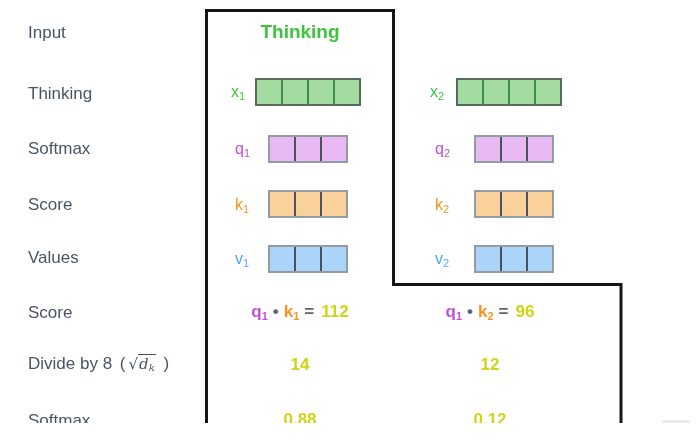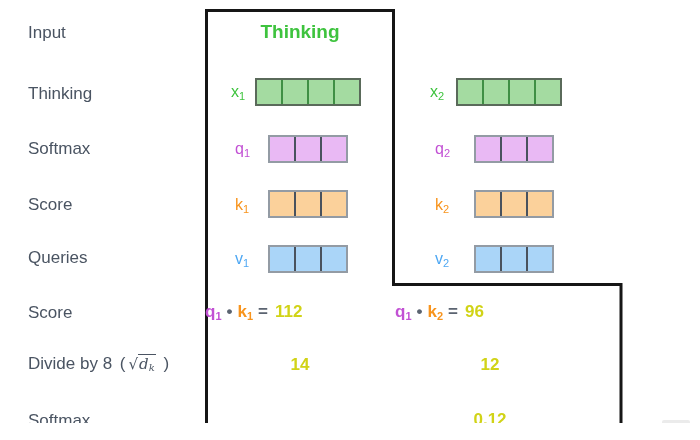--- a/index.html
+++ b/index.html
@@ -24,21 +24,21 @@
   .vec.green{border:2px solid #5a6a5a;}
   .vec.green .cell{background:var(--green_fill);border-right:2px solid #3f8f44;}
   .vec.purple{border:2px solid #939ba4;}
   .vec.purple .cell{background:var(--purple_fill);border-right:2px solid #49525e;}
   .vec.orange{border:2px solid #939ba4;}
   .vec.orange .cell{background:var(--orange_fill);border-right:2px solid #49525e;}
   .vec.blue{border:2px solid #939ba4;}
   .vec.blue .cell{background:var(--blue_fill);border-right:2px solid #49525e;}
   .vec .cell:last-child{border-right:none !important;}
   .expr{
-    position:absolute;top:302px;font-size:17px;font-weight:700;text-align:left;white-space:nowrap;
+    position:absolute;top:302px;font-size:17px;font-weight:700;text-align:center;white-space:nowrap;
   }
   .expr .q{color:var(--purple);}
   .expr .k{color:var(--orange);}
   .expr .op{color:var(--operator);margin:0 5px;}
   .expr .val{color:var(--yellow);margin-left:2px;}
   .num{
     position:absolute;font-size:17px;font-weight:700;color:var(--yellow);text-align:center;white-space:nowrap;
   }
   .sqrt{font-family:"DejaVu Serif",serif;font-size:15px;}
   .sqrt .arg{border-top:1.2px solid var(--label);font-style:italic;padding:0 1px;}
@@ -56,21 +56,21 @@
 <div id="stage">
 
   <svg id="outline" width="700" height="440">
     <path d="M 206.5 440 L 206.5 10.5 L 393.5 10.5 L 393.5 284.5 L 621 284.5 L 621 440" fill="none" stroke="#161616" stroke-width="3"></path>
   </svg>
 
   <div class="rowlabel" style="top:23px">Input</div>
   <div class="rowlabel" style="top:84px">Thinking</div>
   <div class="rowlabel" style="top:139px">Softmax</div>
   <div class="rowlabel" style="top:195px">Score</div>
-  <div class="rowlabel" style="top:248px">Queries</div>
+  <div class="rowlabel" style="top:248px">Values</div>
   <div class="rowlabel" style="top:303px">Score</div>
   <div class="rowlabel" style="top:354px">
     <span>Divide by 8</span>
     <span class="paren">(</span><span class="sqrt"><span>√</span><span class="arg"><span>d</span><sub>k</sub></span></span>
     <span class="paren">)</span>
   </div>
   <div class="rowlabel" style="top:411px">Softmax</div>
 
   <div class="hdr" style="left:205px;width:190px">Thinking</div>
 
@@ -135,16 +135,17 @@
   <div class="expr" style="left:205px;width:190px">
     <span class="q"><span>q</span><sub>1</sub></span><span class="op">•</span><span class="k"><span>k</span><sub>1</sub></span><span class="op">=</span><span class="val">112</span>
   </div>
   <div class="expr" style="left:395px;width:190px">
     <span class="q"><span>q</span><sub>1</sub></span><span class="op">•</span><span class="k"><span>k</span><sub>2</sub></span><span class="op">=</span><span class="val">96</span>
   </div>
 
   <div class="num" style="left:205px;width:190px;top:355px">14</div>
   <div class="num" style="left:395px;width:190px;top:355px">12</div>
 
+  <div class="num" style="left:205px;width:190px;top:410px">0.88</div>
   <div class="num" style="left:395px;width:190px;top:410px">0.12</div>
 
   <div id="smudge"></div>
 </div>
 
 </body></html>

